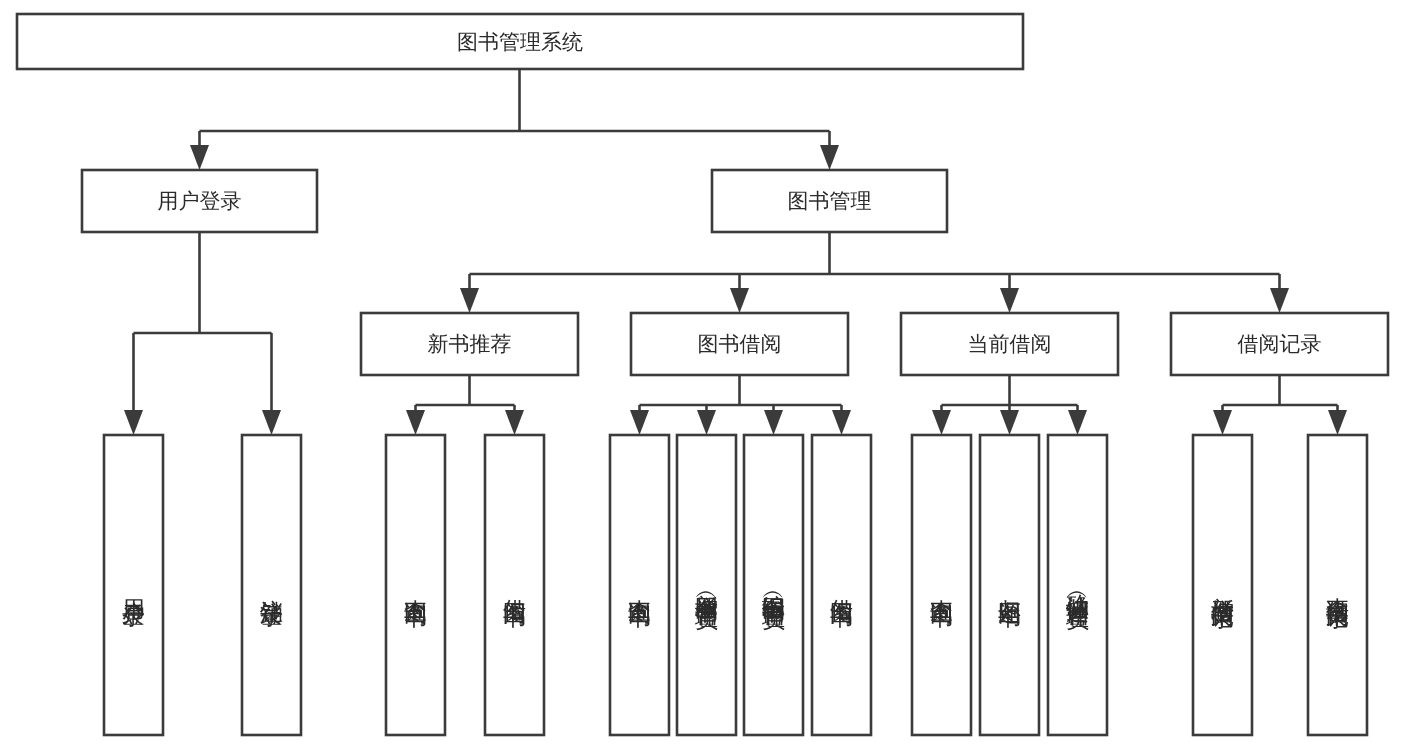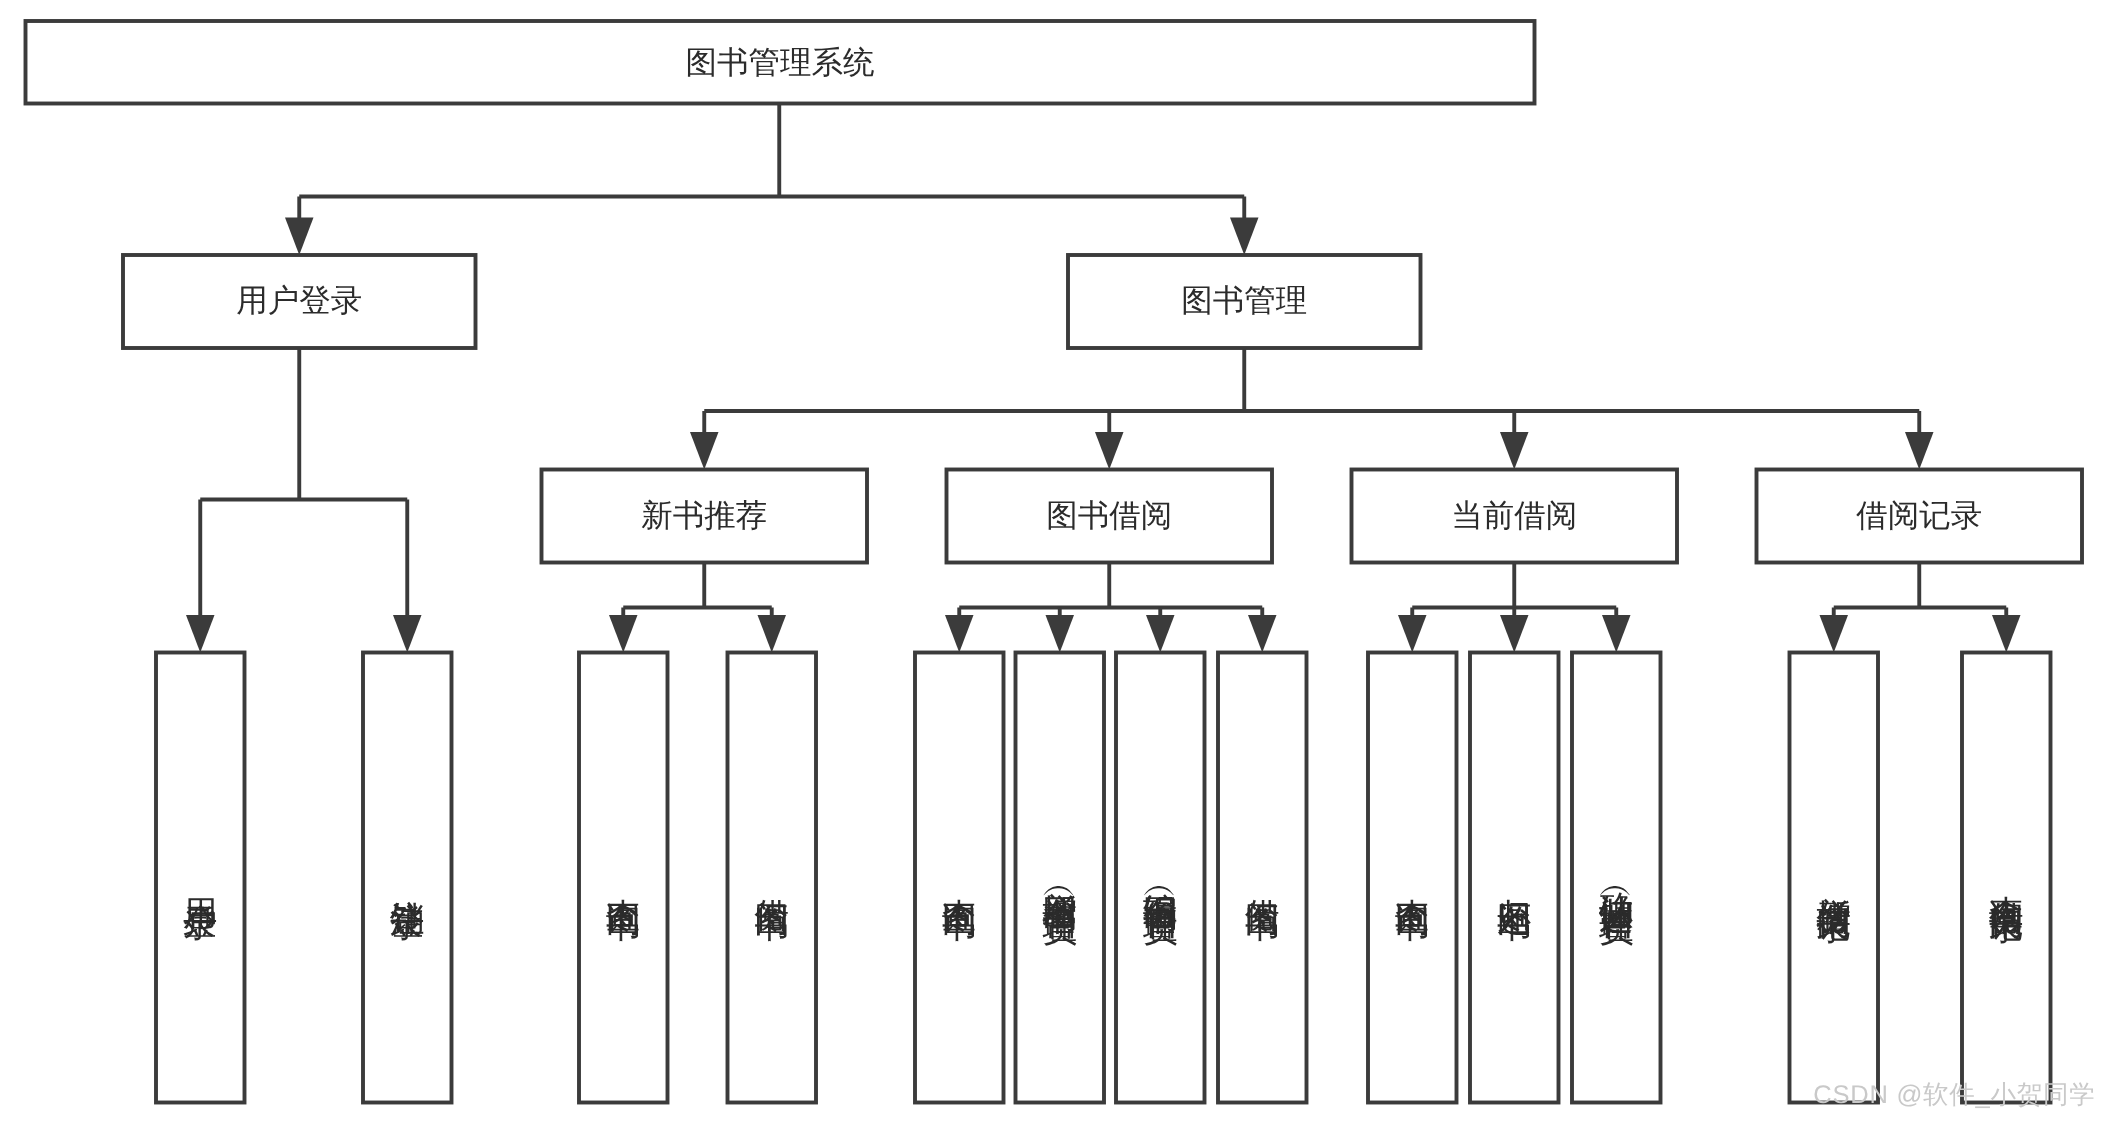--- a/index.html
+++ b/index.html
@@ -209,14 +209,13 @@
   <div class="leaf-label" style="left:744px; top:435px; width:59px; height:300px;">编辑图书（管理员）</div>
   <div class="leaf-label" style="left:812px; top:435px; width:59px; height:300px;">借阅图书</div>
 
   <div class="leaf-label" style="left:912px; top:435px; width:59px; height:300px;">查询图书</div>
   <div class="leaf-label" style="left:980px; top:435px; width:59px; height:300px;">归还图书</div>
   <div class="leaf-label" style="left:1048px; top:435px; width:59px; height:300px;">确认归还（管理员）</div>
 
   <div class="leaf-label" style="left:1193px; top:435px; width:59px; height:300px;">新增借阅记录</div>
   <div class="leaf-label" style="left:1308px; top:435px; width:59px; height:300px;">查询借阅记录</div>
 
-  <div class="watermark">CSDN @软件_小贺同学</div>
 </div>
 
 </body></html>

